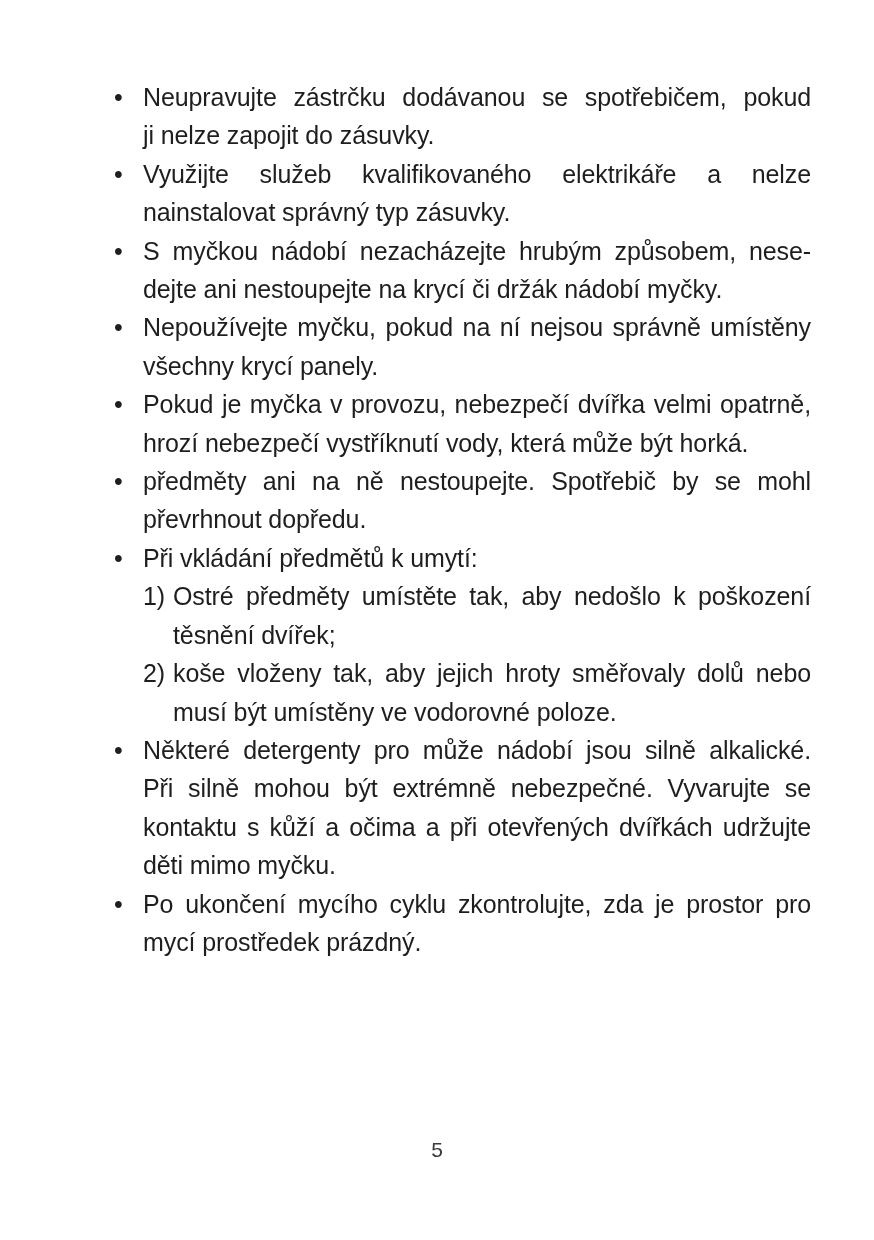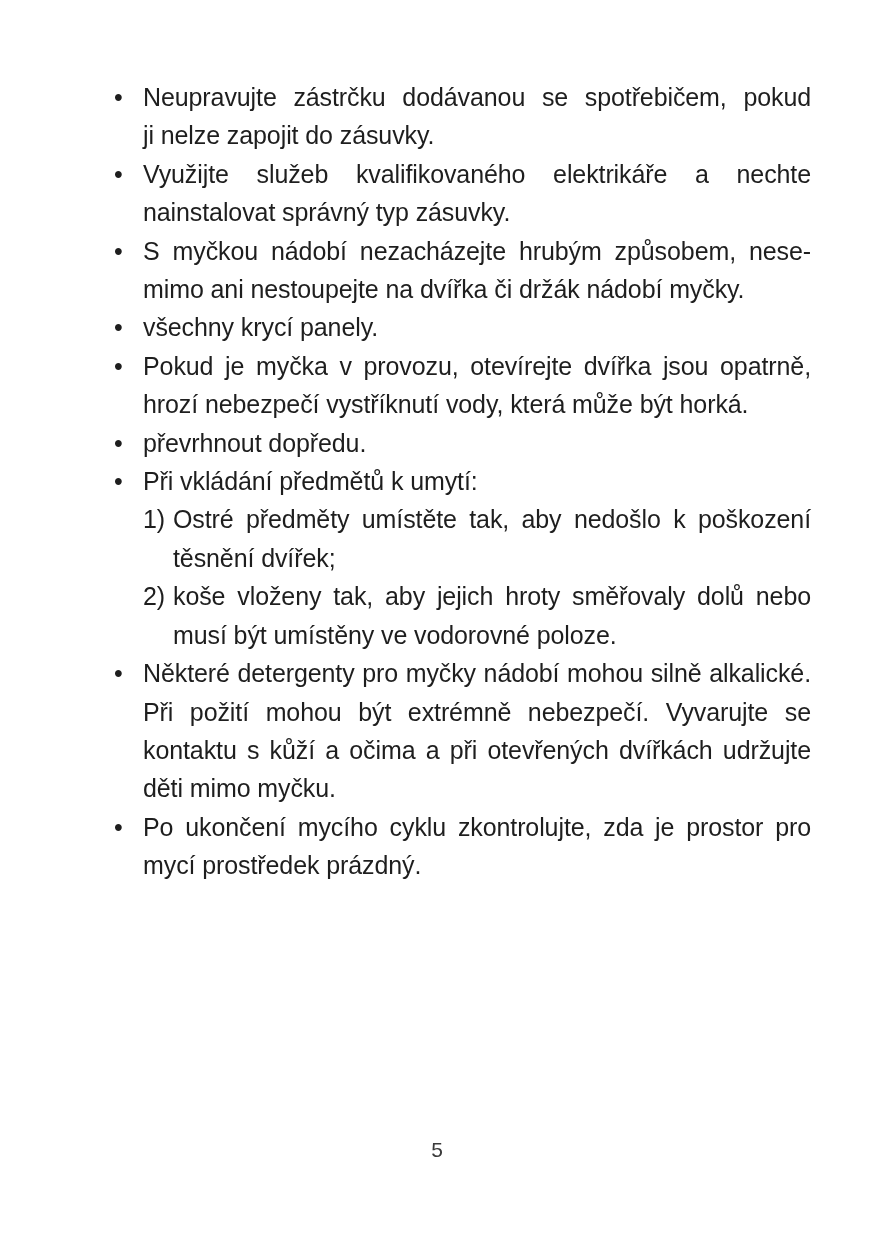--- a/index.html
+++ b/index.html
@@ -79,47 +79,49 @@
       <div class="item">
         <div class="bullet">•</div>
         <div class="itemtext">
           <div class="line just">Neupravujte zástrčku dodávanou se spotřebičem, pokud</div>
           <div class="line">ji nelze zapojit do zásuvky.</div>
         </div>
       </div>
       <div class="item">
         <div class="bullet">•</div>
         <div class="itemtext">
-          <div class="line just">Využijte služeb kvalifikovaného elektrikáře a nechte</div>
+          <div class="line just">Využijte služeb kvalifikovaného elektrikáře a nelze</div>
           <div class="line">nainstalovat správný typ zásuvky.</div>
         </div>
       </div>
       <div class="item">
         <div class="bullet">•</div>
         <div class="itemtext">
           <div class="line just">S myčkou nádobí nezacházejte hrubým způsobem, nese-</div>
-          <div class="line">mimo ani nestoupejte na dvířka či držák nádobí myčky.</div>
+          <div class="line">dejte ani nestoupejte na krycí či držák nádobí myčky.</div>
         </div>
       </div>
       <div class="item">
         <div class="bullet">•</div>
         <div class="itemtext">
+          <div class="line just">Nepoužívejte myčku, pokud na ní nejsou správně umístěny</div>
           <div class="line">všechny krycí panely.</div>
         </div>
       </div>
       <div class="item">
         <div class="bullet">•</div>
         <div class="itemtext">
-          <div class="line just">Pokud je myčka v provozu, otevírejte dvířka jsou opatrně,</div>
+          <div class="line just">Pokud je myčka v provozu, nebezpečí dvířka velmi opatrně,</div>
           <div class="line">hrozí nebezpečí vystříknutí vody, která může být horká.</div>
         </div>
       </div>
       <div class="item">
         <div class="bullet">•</div>
         <div class="itemtext">
+          <div class="line just">předměty ani na ně nestoupejte. Spotřebič by se mohl</div>
           <div class="line">převrhnout dopředu.</div>
         </div>
       </div>
       <div class="item">
         <div class="bullet">•</div>
         <div class="itemtext">
           <div class="line">Při vkládání předmětů k umytí:</div>
           <div class="subitem">
             <div class="num">1)</div>
             <div class="subtext">
@@ -132,22 +134,22 @@
             <div class="subtext">
               <div class="line just">koše vloženy tak, aby jejich hroty směřovaly dolů nebo</div>
               <div class="line">musí být umístěny ve vodorovné poloze.</div>
             </div>
           </div>
         </div>
       </div>
       <div class="item">
         <div class="bullet">•</div>
         <div class="itemtext">
-          <div class="line just">Některé detergenty pro myčky nádobí mohou silně alkalické.</div>
-          <div class="line just">Při požití mohou být extrémně nebezpečí. Vyvarujte se</div>
+          <div class="line just">Některé detergenty pro může nádobí jsou silně alkalické.</div>
+          <div class="line just">Při silně mohou být extrémně nebezpečné. Vyvarujte se</div>
           <div class="line just">kontaktu s kůží a očima a při otevřených dvířkách udržujte</div>
           <div class="line">děti mimo myčku.</div>
         </div>
       </div>
       <div class="item">
         <div class="bullet">•</div>
         <div class="itemtext">
           <div class="line just">Po ukončení mycího cyklu zkontrolujte, zda je prostor pro</div>
           <div class="line">mycí prostředek prázdný.</div>
         </div>

